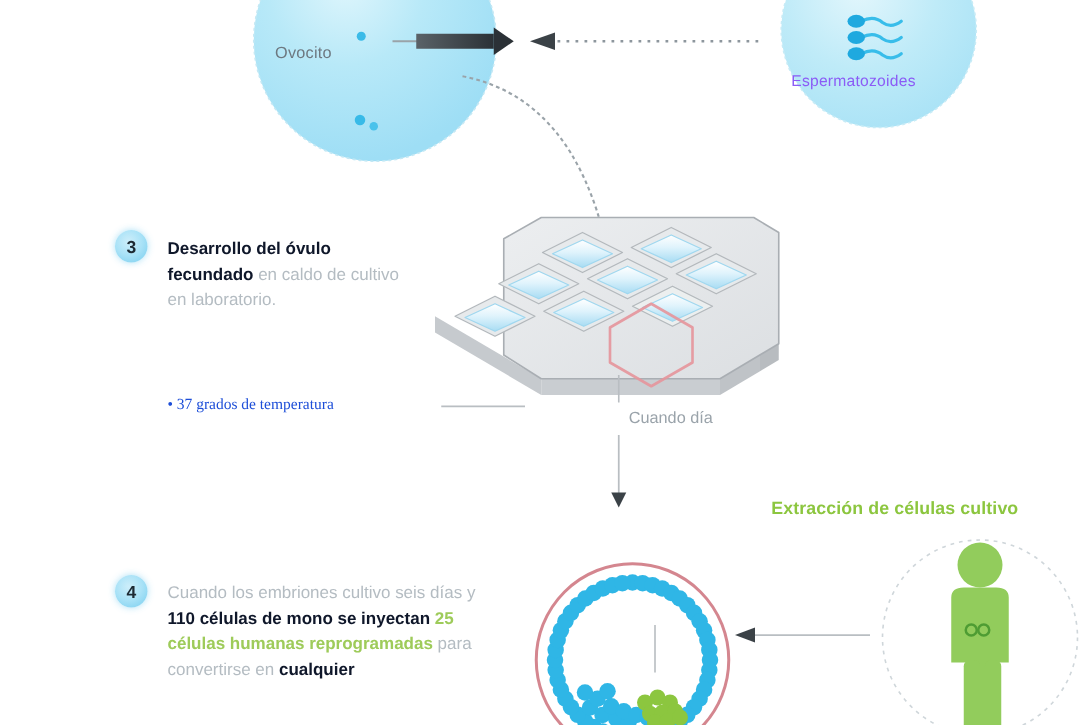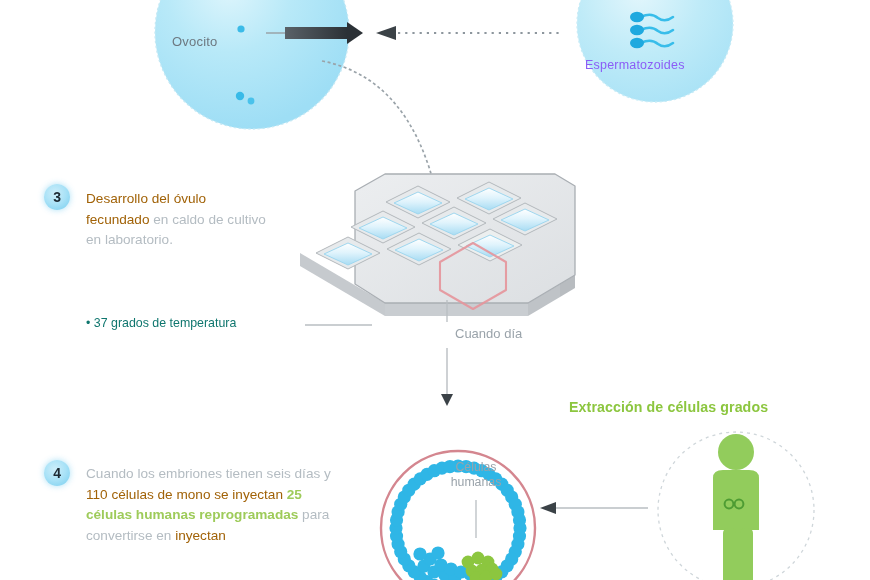--- a/index.html
+++ b/index.html
@@ -2,39 +2,39 @@
 <html><head>
 <meta charset="utf-8">
 <style>
   * { box-sizing: border-box; margin: 0; padding: 0; }
   html, body {
     width: 870px; height: 580px;
     background: #ffffff;
     font-family: "Liberation Sans", sans-serif;
     overflow: hidden;
   }
-  #stage { position: relative; width: 698px; height: 580px; background:#fff; }
+  #stage { position: relative; width: 698px; height: 580px; background:#fff;margin-left:48px; }
 
   
   .abs { position: absolute; }
   .badge {
     width: 26px; height: 26px; border-radius: 50%;
     background: radial-gradient(circle at 42% 36%, #cdeefa 0%, #a9e2f7 48%, #8cd6f2 78%, #bfe9fa 100%);
     color: #1d2a33; font-size: 14px; font-weight: bold;
     display: flex; align-items: center; justify-content: center;
     box-shadow: 0 0 6px rgba(160,220,245,.85);
     letter-spacing: -0.3px;
   }
   .step-text {
     font-size: 13.6px; line-height: 20.5px; color: #b4bcc2;
     font-weight: normal;
   }
-  .step-text b { color: #a16207; font-weight: normal; }
+  .step-text b { color: #0f172a; font-weight: bold; }
   .step-text .grn { color: #9ecb5a; font-weight: bold; }
-  .bullets { font-size: 12.4px; line-height: 21px; color: #0f766e; }
+  .bullets { font-size: 12.4px; line-height: 21px; color: #1d4ed8; font-family: Liberation Serif, serif; }
   .bullets div::before { content: "• "; }
   .lbl-ovo {
     font-size: 13px; color: #6d7880; letter-spacing: .2px;
   }
   .lbl-sperm {
     font-size: 12.5px; color: #8b5cf6; letter-spacing: .2px; white-space: nowrap;
   }
 
   
   .plate-lbl { font-size: 13px; color: #9aa3aa; white-space: nowrap; }
@@ -292,23 +292,19 @@
   <div class="abs bullets" style="left:86px;top:313px;width:220px;">
     <div>37 grados de temperatura</div>
   </div>
 
   <div class="abs plate-lbl" style="left:455px;top:326px;">Cuando día</div>
 
   <div class="abs" style="left:44px;top:460px;">
     <div class="badge">4</div>
   </div>
   <div class="abs step-text" style="left:86px;top:464px;width:250px;">
-    <span>Cuando los embriones tienen seis días y </span><b>110 células de mono se inyectan </b><span class="grn">25 células humanas reprogramadas</span><span> para convertirse en </span><b>inyectan</b>
-  </div>
-
-  <div class="abs emb-lbl" style="left:428px;top:460px;width:96px;">
-    <div>Células</div>
-    <div>humanas</div>
-  </div>
-
-  <div class="abs extr-title" style="left:569px;top:399px;">Extracción de células grados</div>
+    <span>Cuando los embriones cultivo seis días y </span><b>110 células de mono se inyectan </b><span class="grn">25 células humanas reprogramadas</span><span> para convertirse en </span><b>cualquier</b>
+  </div>
+
+
+  <div class="abs extr-title" style="left:569px;top:399px;">Extracción de células cultivo</div>
 
 </div>
 
 </body></html>

